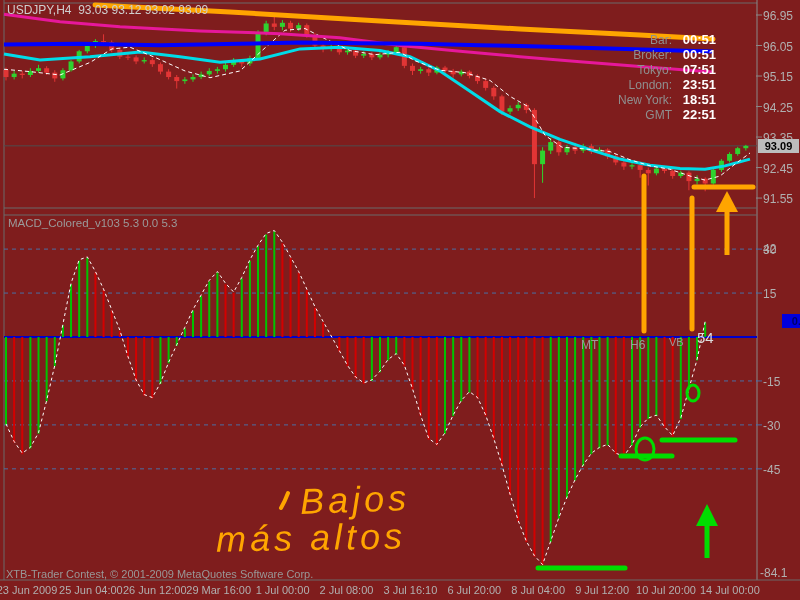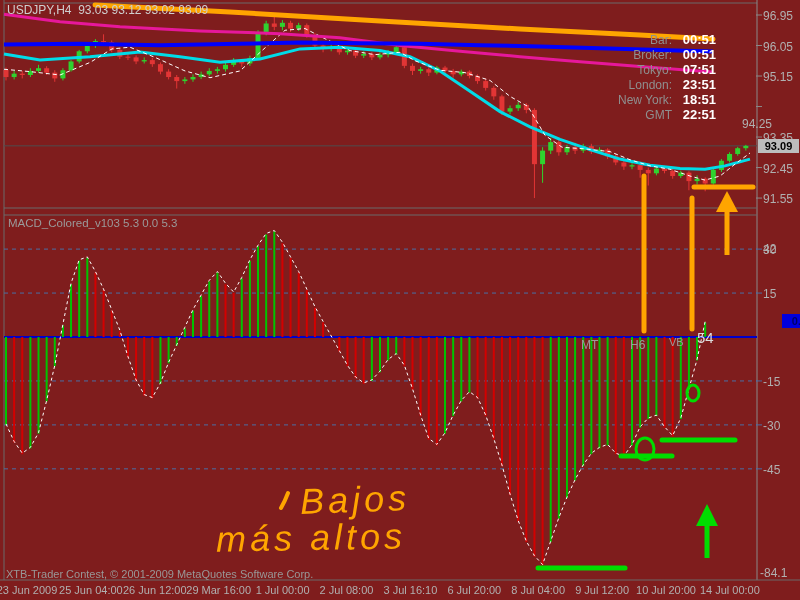--- a/index.html
+++ b/index.html
@@ -347,21 +347,21 @@
 
   <div id="title" class="abs">USDJPY,H4  93.03 93.12 93.02 93.09</div>
   <div id="macd-label" class="abs">MACD_Colored_v103 5.3 0.0 5.3</div>
 
   <div id="clock" class="abs"><div class="clock-row"><span class="clock-label">Bar:</span><span class="clock-time">00:51</span></div><div class="clock-row"><span class="clock-label">Broker:</span><span class="clock-time">00:51</span></div><div class="clock-row"><span class="clock-label">Tokyo:</span><span class="clock-time">07:51</span></div><div class="clock-row"><span class="clock-label">London:</span><span class="clock-time">23:51</span></div><div class="clock-row"><span class="clock-label">New York:</span><span class="clock-time">18:51</span></div><div class="clock-row"><span class="clock-label">GMT</span><span class="clock-time">22:51</span></div></div>
 
   <div id="price-axis">
       <span class="axis-label" style="left: 763px; top: 9px;">96.95</span>
       <span class="axis-label" style="left: 763px; top: 39.51px;">96.05</span>
       <span class="axis-label" style="left: 763px; top: 70.02px;">95.15</span>
-      <span class="axis-label" style="left: 742px; top: 100.53px; margin-top: 16px;">94.25</span>
+      <span class="axis-label" style="left: 763px; top: 100.53px;">94.25</span>
       <span class="axis-label" style="left: 763px; top: 131.04px; text-align: right;">93.35</span>
       <span class="axis-label" style="left: 763px; top: 161.55px;">92.45</span>
       <span class="axis-label" style="left: 763px; top: 192.06px;">91.55</span>
     </div>
   <div id="macd-axis">
       <span class="axis-label" style="left: 763px; top: 243.1px;">30</span>
       <span class="axis-label" style="left: 763px; top: 287.05px;">15</span>
       <span class="axis-label" style="left: 763px; top: 374.95px;">-15</span>
       <span class="axis-label" style="left: 763px; top: 418.9px;">-30</span>
       <span class="axis-label" style="left: 763px; top: 462.85px;">-45</span>

